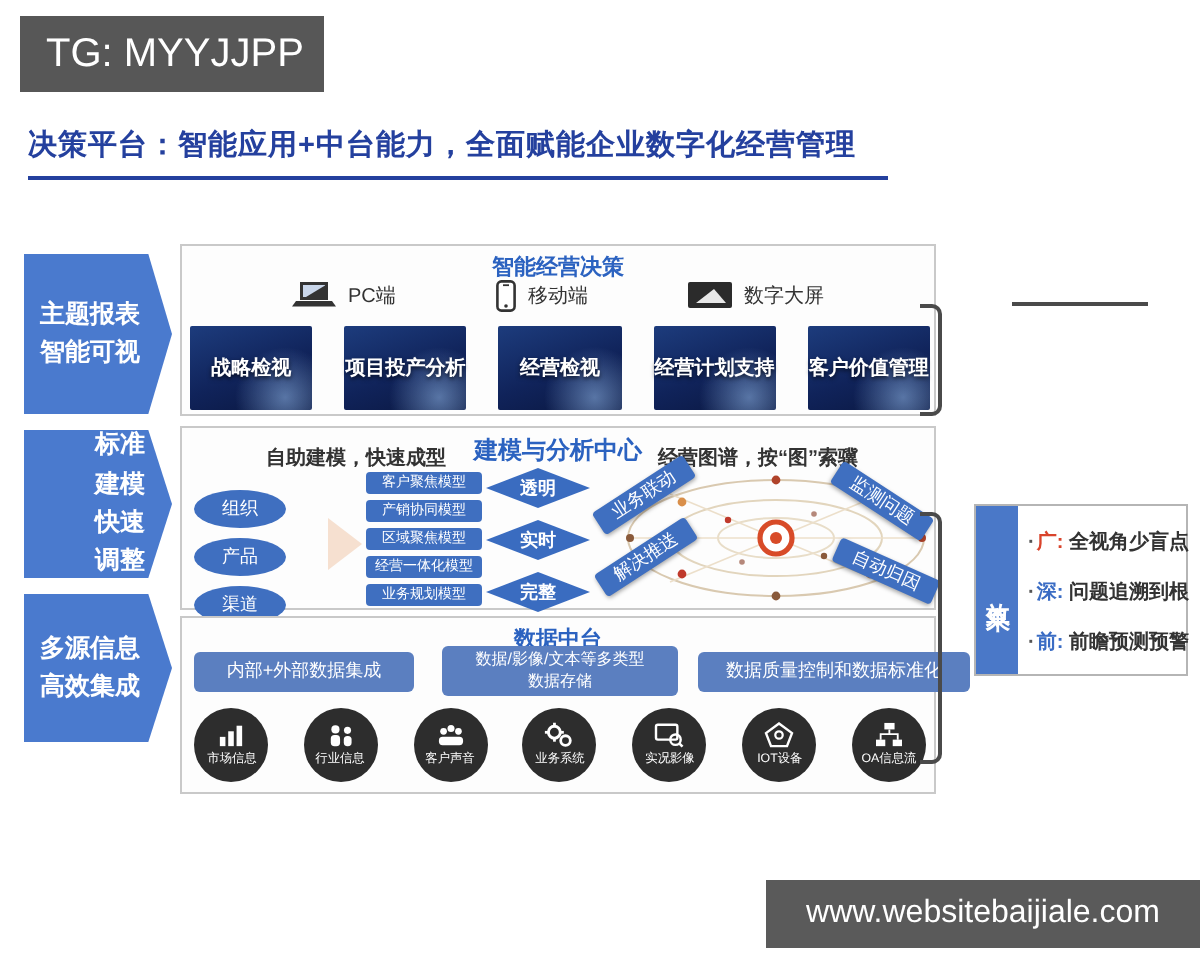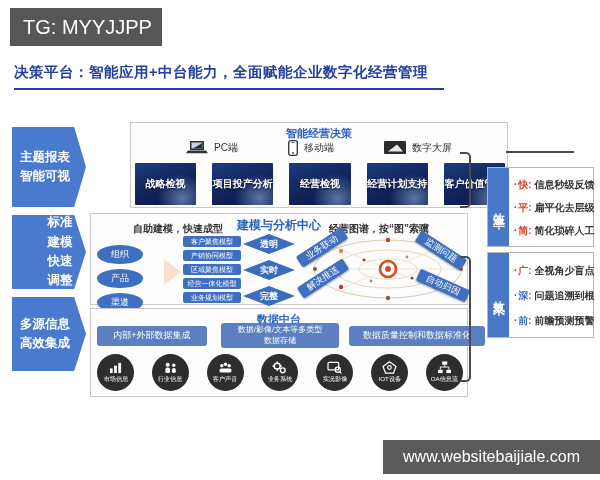--- a/index.html
+++ b/index.html
@@ -17,21 +17,21 @@
   .side-arrow { position:absolute; left:12px; width:74px; background:#4a7ace; color:#fff;
                 font-weight:bold; font-size:12.5px; text-align:center; display:flex;
                 flex-direction:column; justify-content:center; line-height:1.55;
                 clip-path:polygon(0 0, 84% 0, 100% 50%, 84% 100%, 0 100%); padding-right:8px; }
   .sa1 { top:127px; height:80px; }
   .sa2 { top:215px; height:74px;padding-left:30px; }
   .sa3 { top:297px; height:74px; }
 
   
   .panel { position:absolute; left:90px; width:378px; background:#fdfdfd; border:1px solid #c9c9c9; }
-  .p1 { top:122px; height:86px;margin-left:40px; }
+  .p1 { top:122px; height:86px; }
   .p2 { top:213px; height:92px; }
   .p3 { top:308px; height:89px; }
   .panel-title { color:#2b62c0; font-weight:bold; font-size:11px; text-align:center; margin-top:3px; }
   .p2 .panel-title { font-size:12px; }
 
   
   .device-row { position:absolute; left:0; top:17px; width:100%; display:flex; justify-content:space-around; padding:0 30px; }
   .device { display:flex; align-items:center; gap:6px; font-size:10px; color:#333; }
   .dash-row { position:absolute; left:4px; top:40px; width:370px; display:flex; gap:16px; }
   .dash-thumb { flex:1; height:42px; border-radius:1px; position:relative;
@@ -299,34 +299,20 @@
         </svg>
         <span>OA信息流</span>
       </div>
     </div>
   </div>
 
   <div class="bracket br1"></div>
   <div class="bracket br2"></div>
   <div class="top-line"></div>
 
-  <div class="outcome-box ob1">
-    <div class="outcome-tab">效率</div>
-    <div class="outcome-body">
-      <div class="bullet-line">
-        <span class="bullet-dot">·</span><span class="bullet-key" style="color: rgb(217, 68, 44);">快:</span> <span class="bullet-desc">信息秒级反馈</span>
-      </div>
-      <div class="bullet-line">
-        <span class="bullet-dot">·</span><span class="bullet-key" style="color: rgb(217, 68, 44);">平:</span> <span class="bullet-desc">扁平化去层级</span>
-      </div>
-      <div class="bullet-line">
-        <span class="bullet-dot">·</span><span class="bullet-key" style="color: rgb(217, 68, 44);">简:</span> <span class="bullet-desc">简化琐碎人工</span>
-      </div>
-    </div>
-  </div>
 
   <div class="outcome-box ob2">
     <div class="outcome-tab">效果</div>
     <div class="outcome-body">
       <div class="bullet-line">
         <span class="bullet-dot">·</span><span class="bullet-key" style="color: rgb(217, 68, 44);">广:</span> <span class="bullet-desc">全视角少盲点</span>
       </div>
       <div class="bullet-line">
         <span class="bullet-dot">·</span><span class="bullet-key" style="color: rgb(58, 108, 196);">深:</span> <span class="bullet-desc">问题追溯到根</span>
       </div>

